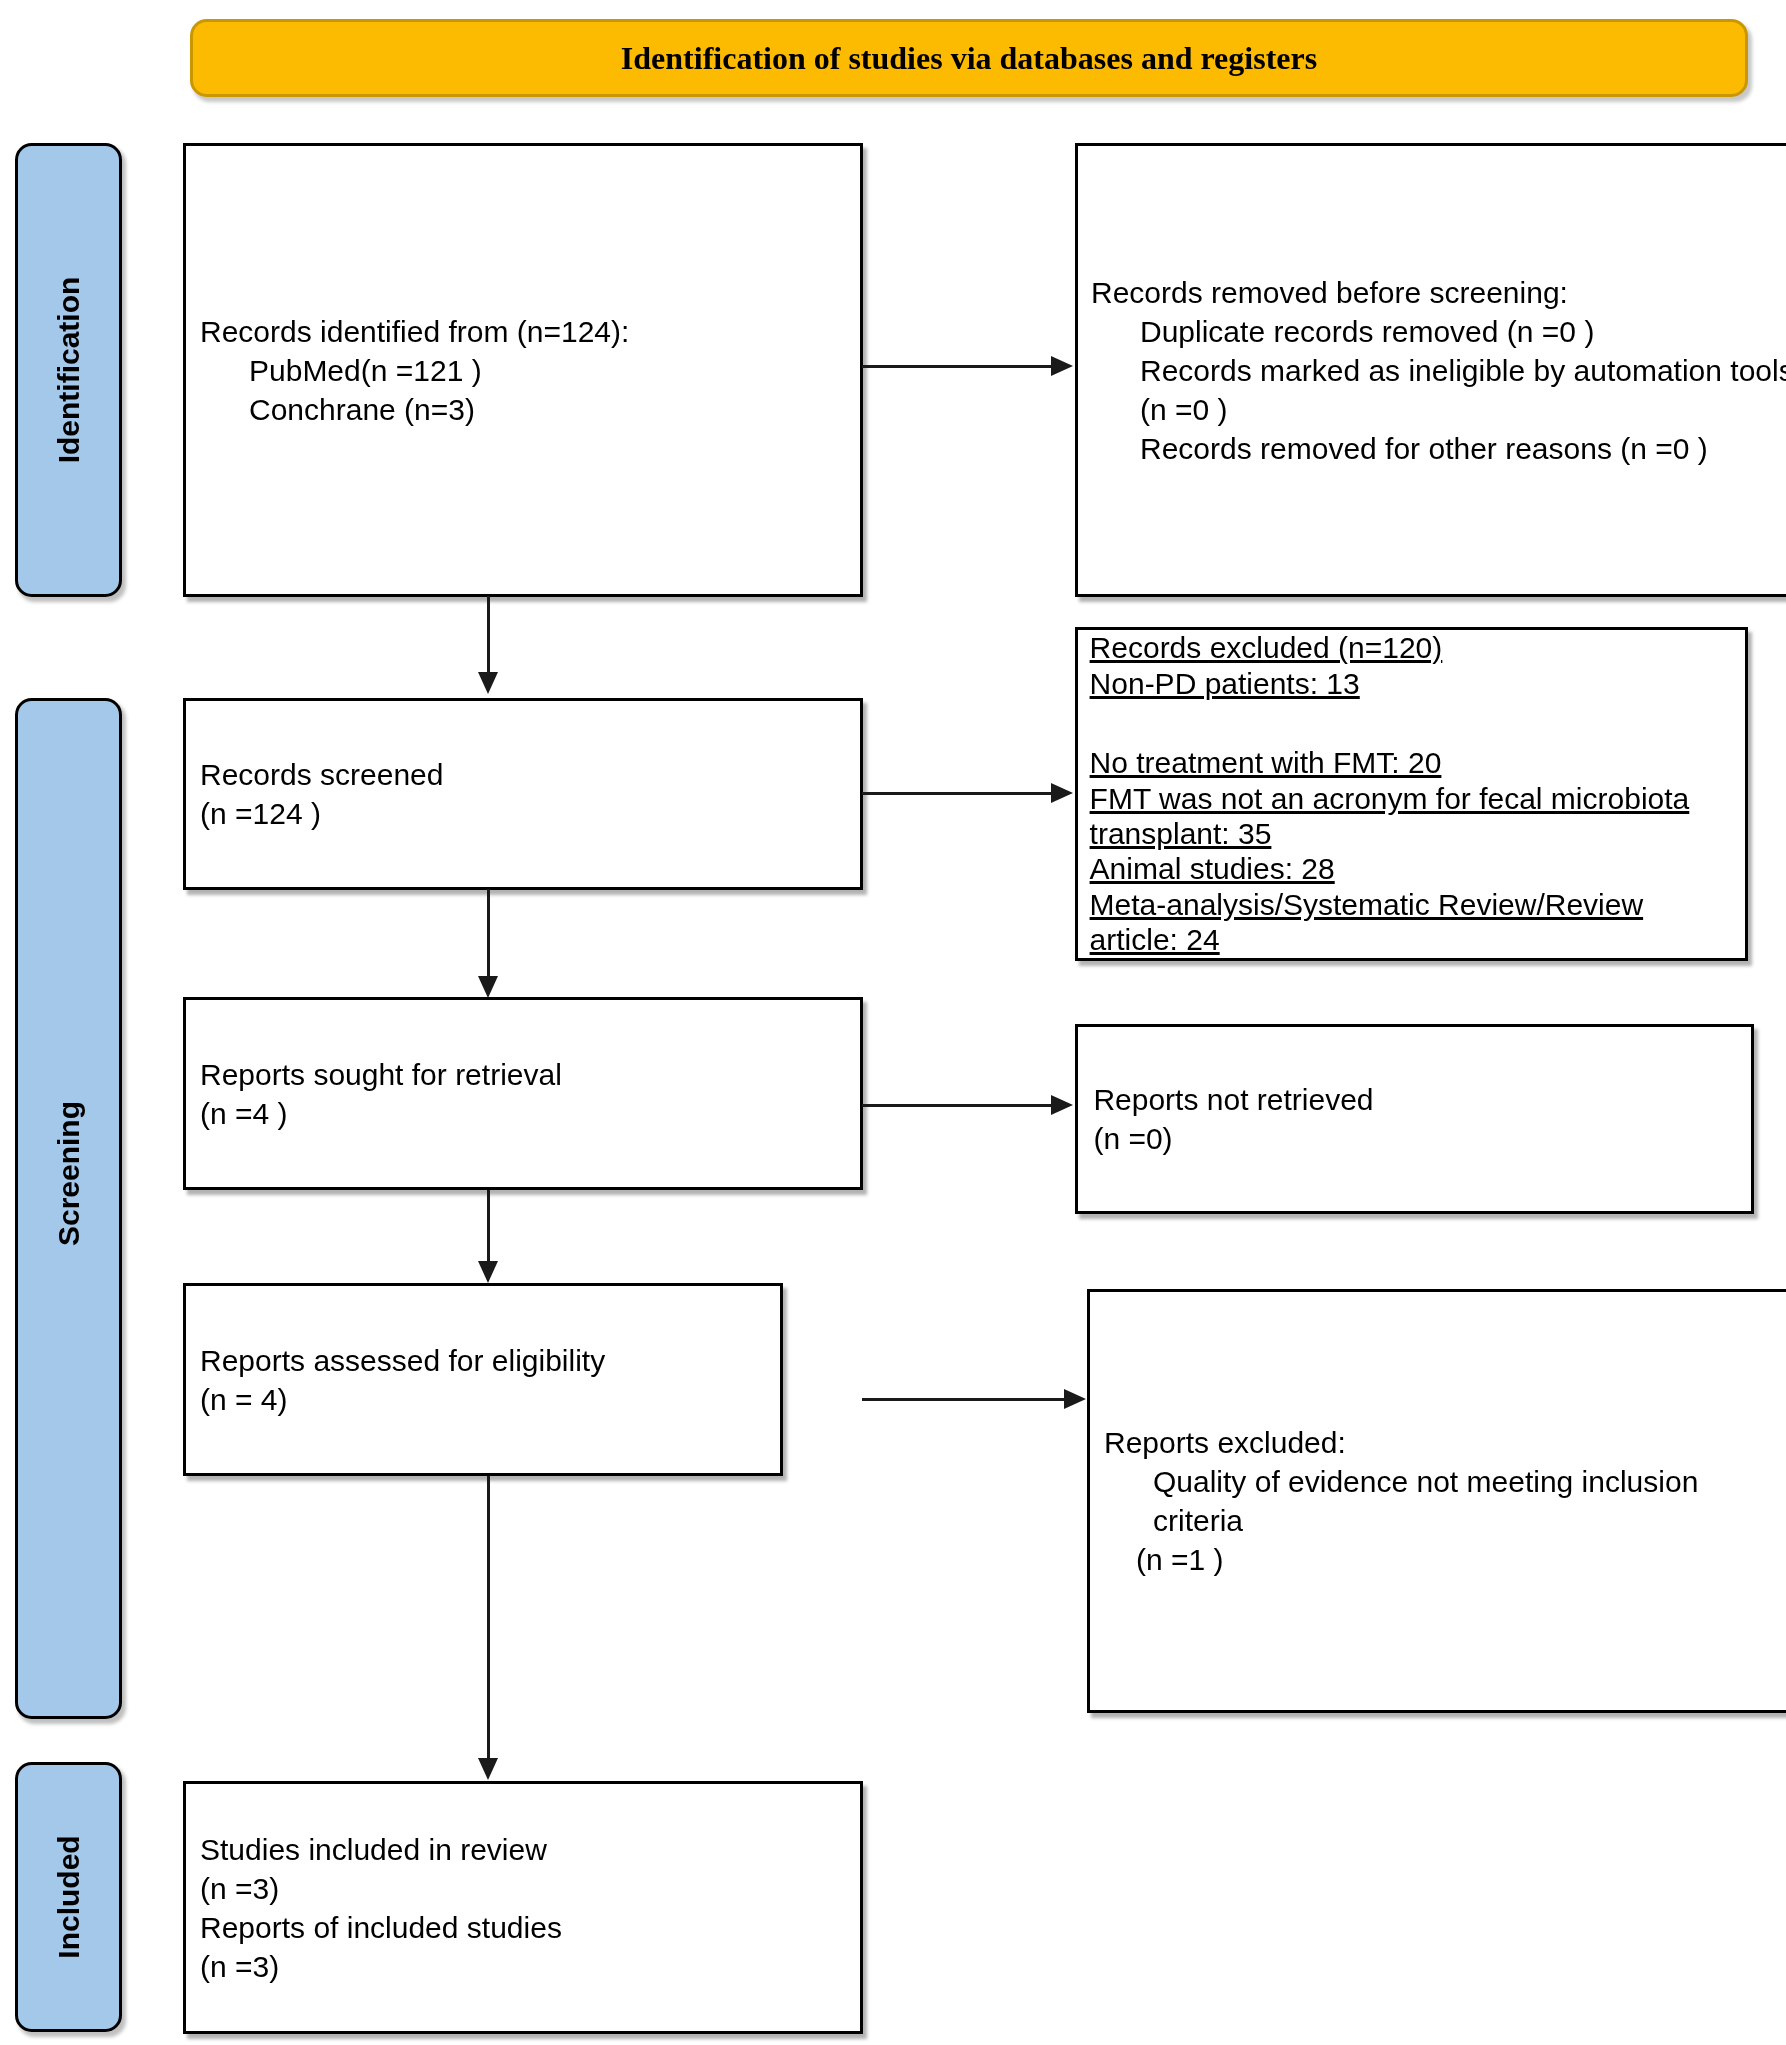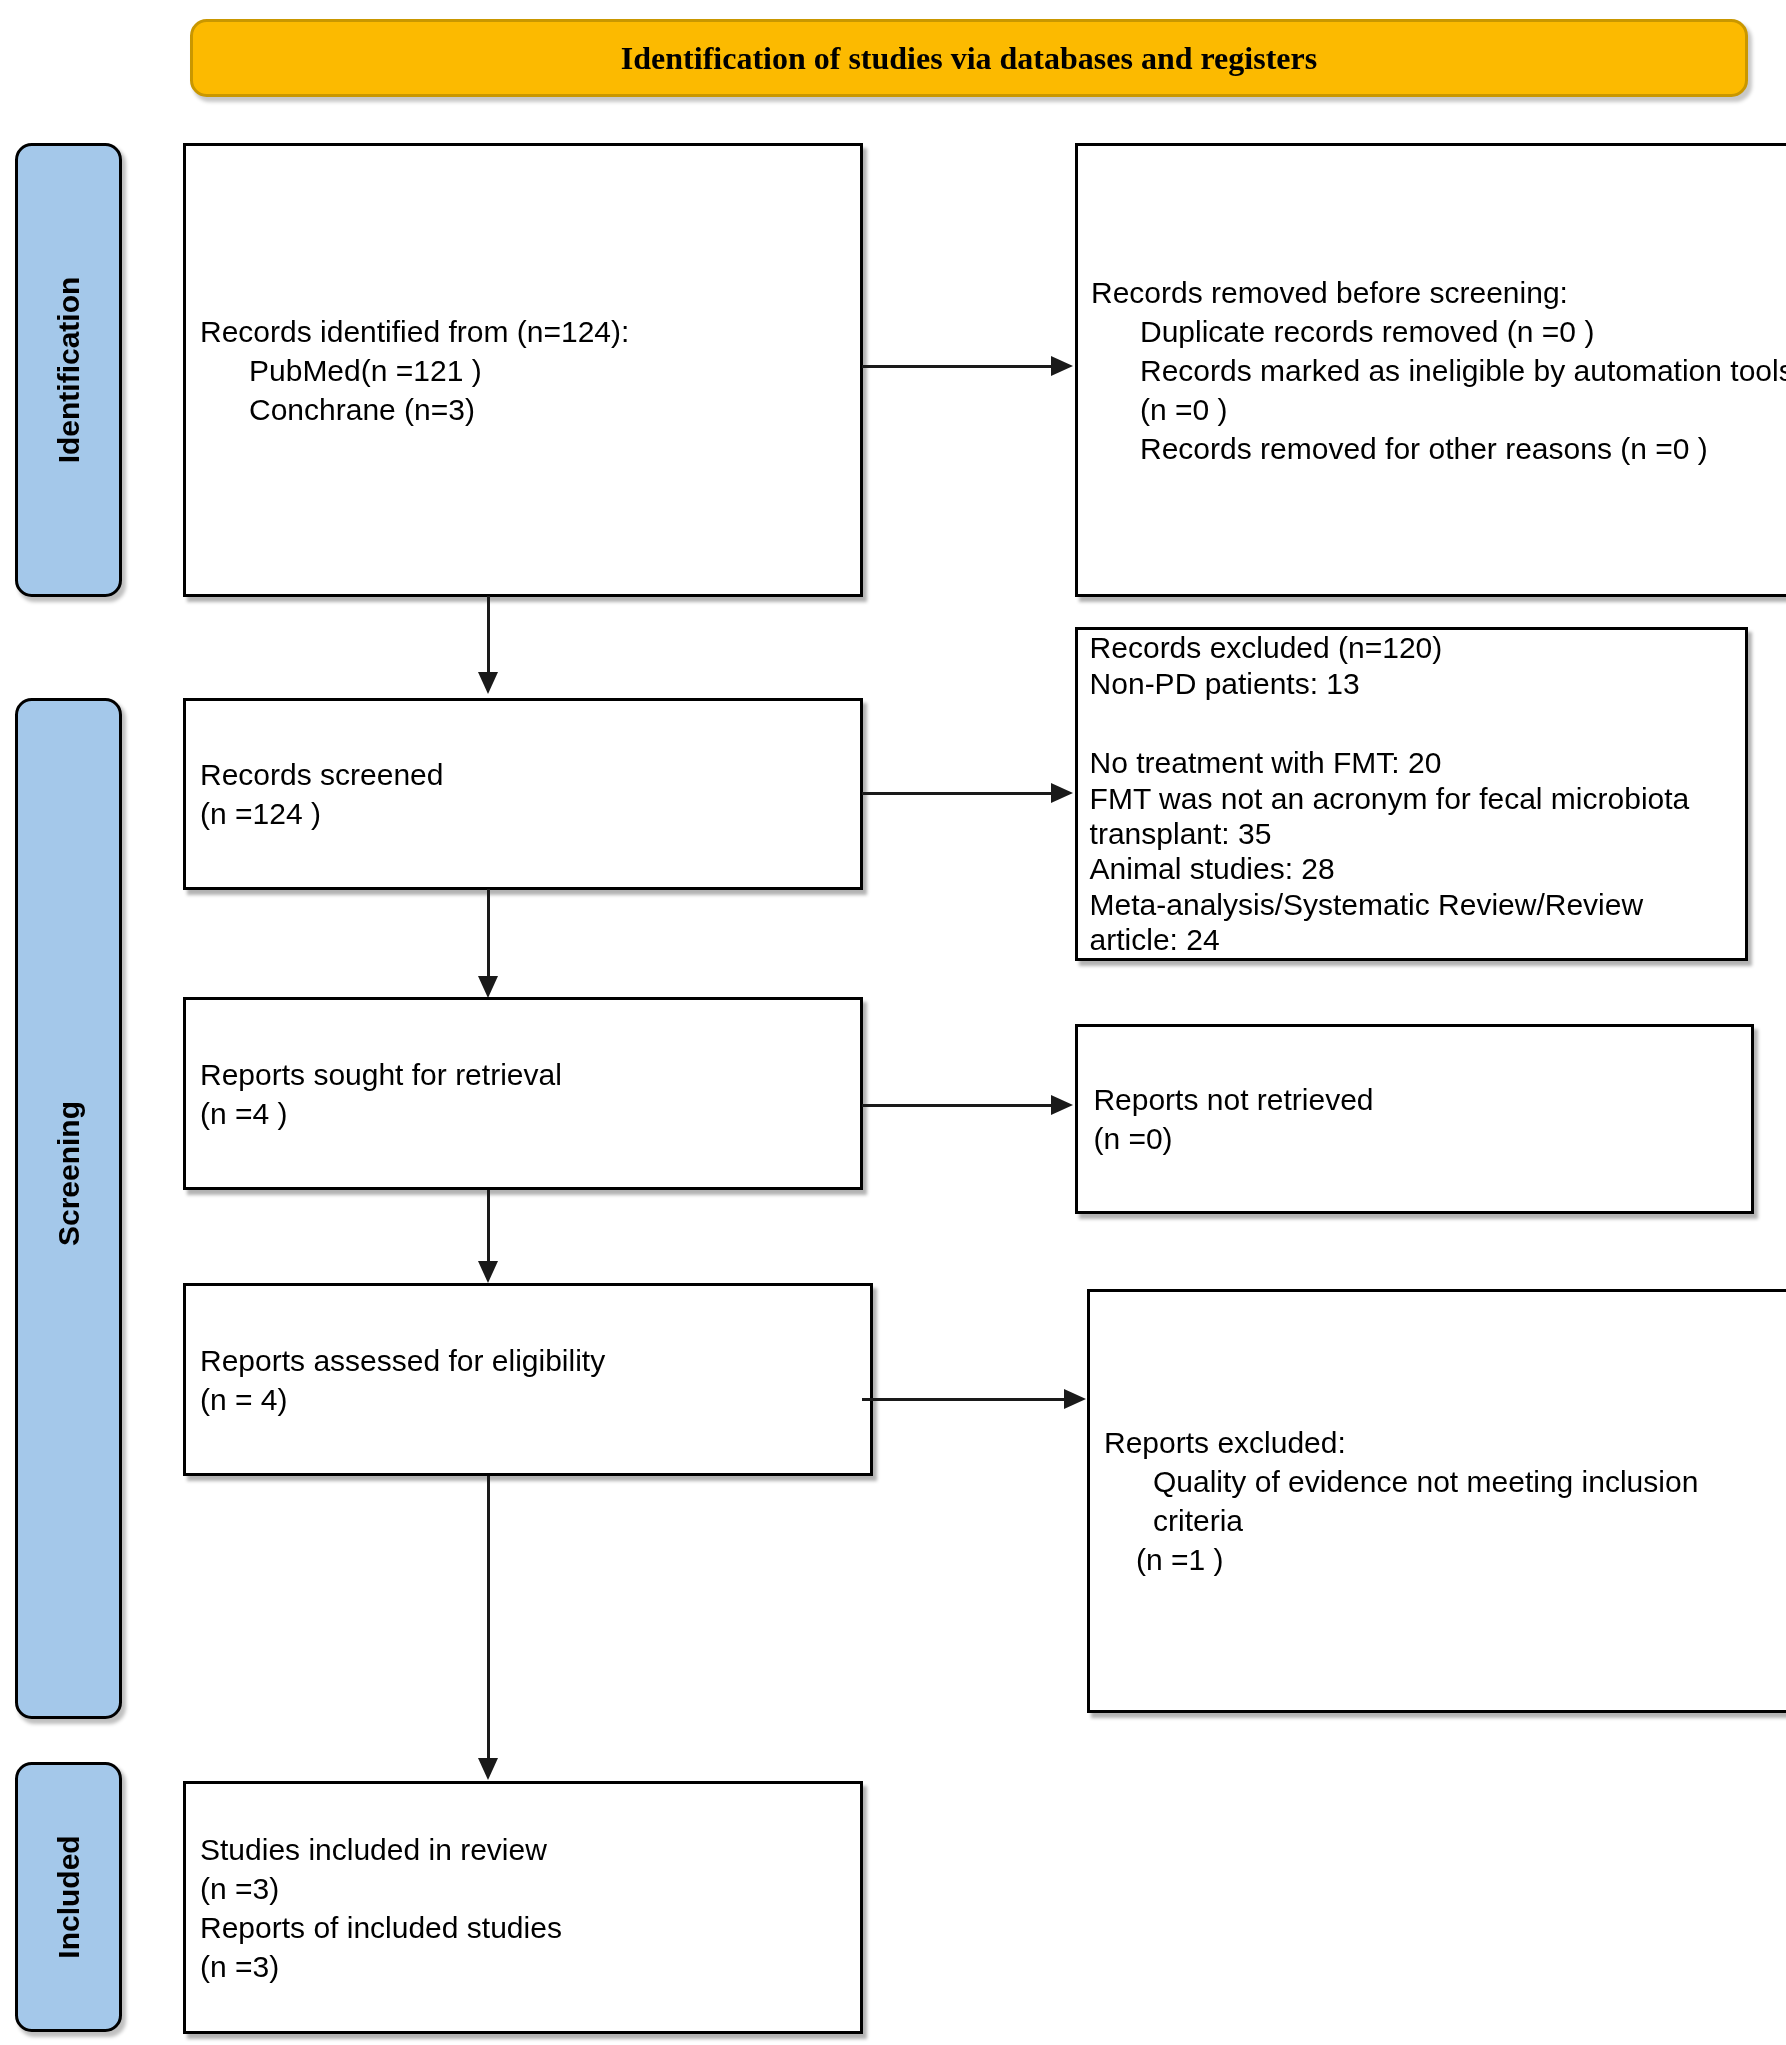--- a/index.html
+++ b/index.html
@@ -162,21 +162,21 @@
   <div class="vline" style="left:487px; top:596px; width:3.2px; height:77px;"></div>
   <div class="arrow-down" style="left:478px; top:672px;"></div>
 
   <div class="box" style="left:183px; top:698px; width:680px; height:192px;">
     <div class="box-inner">
       <div class="line">Records screened</div>
       <div class="line">(n =124 )</div>
     </div>
   </div>
 
-  <div class="box" style="left:1075px; top:627px; width:673px; height:334px;">
+  <div class="box" style="left:1075px; top:627px; width:673px; height:334px;text-decoration:underline;">
     <div class="box-inner" style="padding:0 11.6px;">
       <div class="line tight" style="white-space:normal;">Records excluded (n=120)</div>
       <div class="line tight" style="white-space:normal;">Non-PD patients: 13</div>
       <div class="line tight" style="white-space:normal;margin-top:44px;">No treatment with FMT: 20</div>
       <div class="line tight" style="white-space:normal;">FMT was not an acronym for fecal microbiota transplant: 35</div>
       <div class="line tight" style="white-space:normal;">Animal studies: 28</div>
       <div class="line tight" style="white-space:normal;">Meta-analysis/Systematic Review/Review article: 24</div>
     </div>
   </div>
 
@@ -199,21 +199,21 @@
       <div class="line">(n =0)</div>
     </div>
   </div>
 
   <div class="hline" style="left:862px; top:1104px; width:190px;"></div>
   <div class="arrow-right" style="left:1051px; top:1095px;"></div>
 
   <div class="vline" style="left:487px; top:1190px; width:3.2px; height:72px;"></div>
   <div class="arrow-down" style="left:478px; top:1261px;"></div>
 
-  <div class="box" style="left:183px; top:1283px; width:690px; height:193px;">
+  <div class="box" style="left:183px; top:1283px; width:600px; height:193px;">
     <div class="box-inner">
       <div class="line">Reports assessed for eligibility</div>
       <div class="line">(n = 4)</div>
     </div>
   </div>
 
   <div class="box" style="left:1087px; top:1289px; width:710px; height:424px;">
     <div class="box-inner" style="padding:0 14px;">
       <div class="line">Reports excluded:</div>
       <div class="line indent" style="white-space:normal;">Quality of evidence not meeting inclusion criteria</div>

